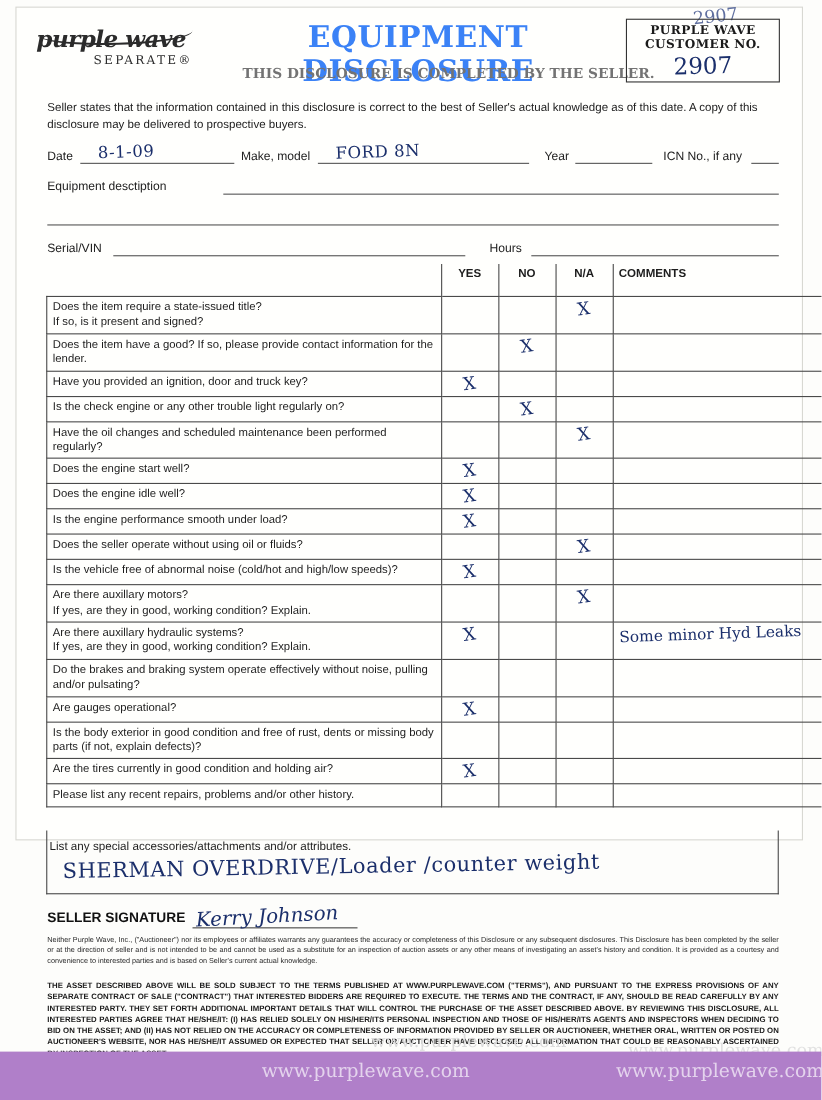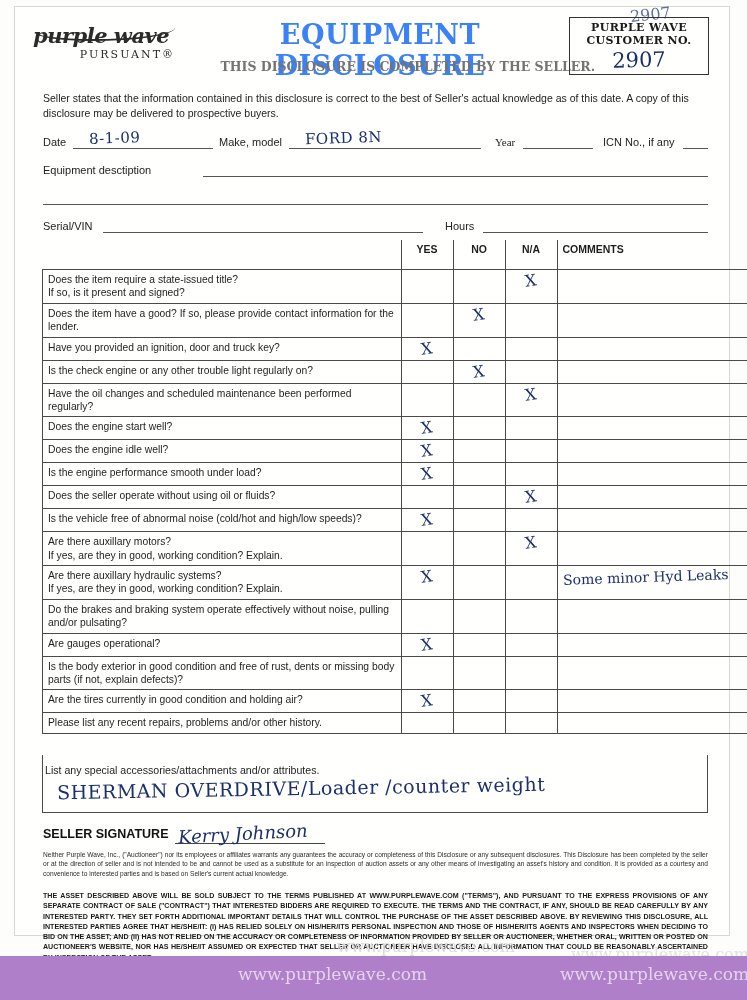--- a/index.html
+++ b/index.html
@@ -16,21 +16,21 @@
     width: 747px;
     height: 1000px;
     background: #fdfdfb;
     overflow: hidden;
   }
   .sheet {
     position: absolute;
     left: 14px;
     top: 6px;
     width: 716px;
-    height: 930px;
+    height: 758px;
     background: #fffffd;
     border: 1px solid #d8d8d2;
     box-sizing: border-box;
   }
 
   
   .hdr {
     position: absolute;
     left: 0; top: 0; right: 0;
     height: 78px;
@@ -356,21 +356,21 @@
 </head>
 <body>
 
 <div class="page">
   <div class="sheet">
 
     <div class="hdr">
       <div class="logo">
         <div class="swoosh"></div>
         <div class="brand">purple wave</div>
-        <div class="sub">PURSUANT®</div>
+        <div class="sub">SEPARATE®</div>
       </div>
       <div class="title">EQUIPMENT DISCLOSURE</div>
       <div class="subtitle">THIS DISCLOSURE IS COMPLETED BY THE SELLER.</div>
       <div class="stray-ink">2907</div>
       <div class="custbox">
         <div class="l1">PURPLE WAVE</div>
         <div class="l2">CUSTOMER NO.</div>
         <div class="custno">2907</div>
       </div>
     </div>
@@ -381,21 +381,21 @@
 
       <div class="frow">
         <span class="lbl" style="left:0;">Date</span>
         <span class="rule" style="left:30px;width:140px;"></span>
         <span class="ink sl" style="left:46px;">8-1-09</span>
 
         <span class="lbl" style="left:176px;">Make, model</span>
         <span class="rule" style="left:246px;width:192px;"></span>
         <span class="ink sl" style="left:262px;">FORD  8N</span>
 
-        <span class="lbl" style="left:452px;font-family:Liberation Serif, serif;">Year</span>
+        <span class="lbl" style="left:452px;">Year</span>
         <span class="rule" style="left:480px;width:70px;"></span>
         <span class="ink" style="left:486px;"></span>
 
         <span class="lbl" style="left:560px;">ICN No., if any</span>
         <span class="rule" style="left:640px;width:25px;"></span>
         <span class="ink" style="left:644px;"></span>
       </div>
 
       <div class="frow">
         <span class="lbl" style="left:0;">Equipment desctiption</span>

